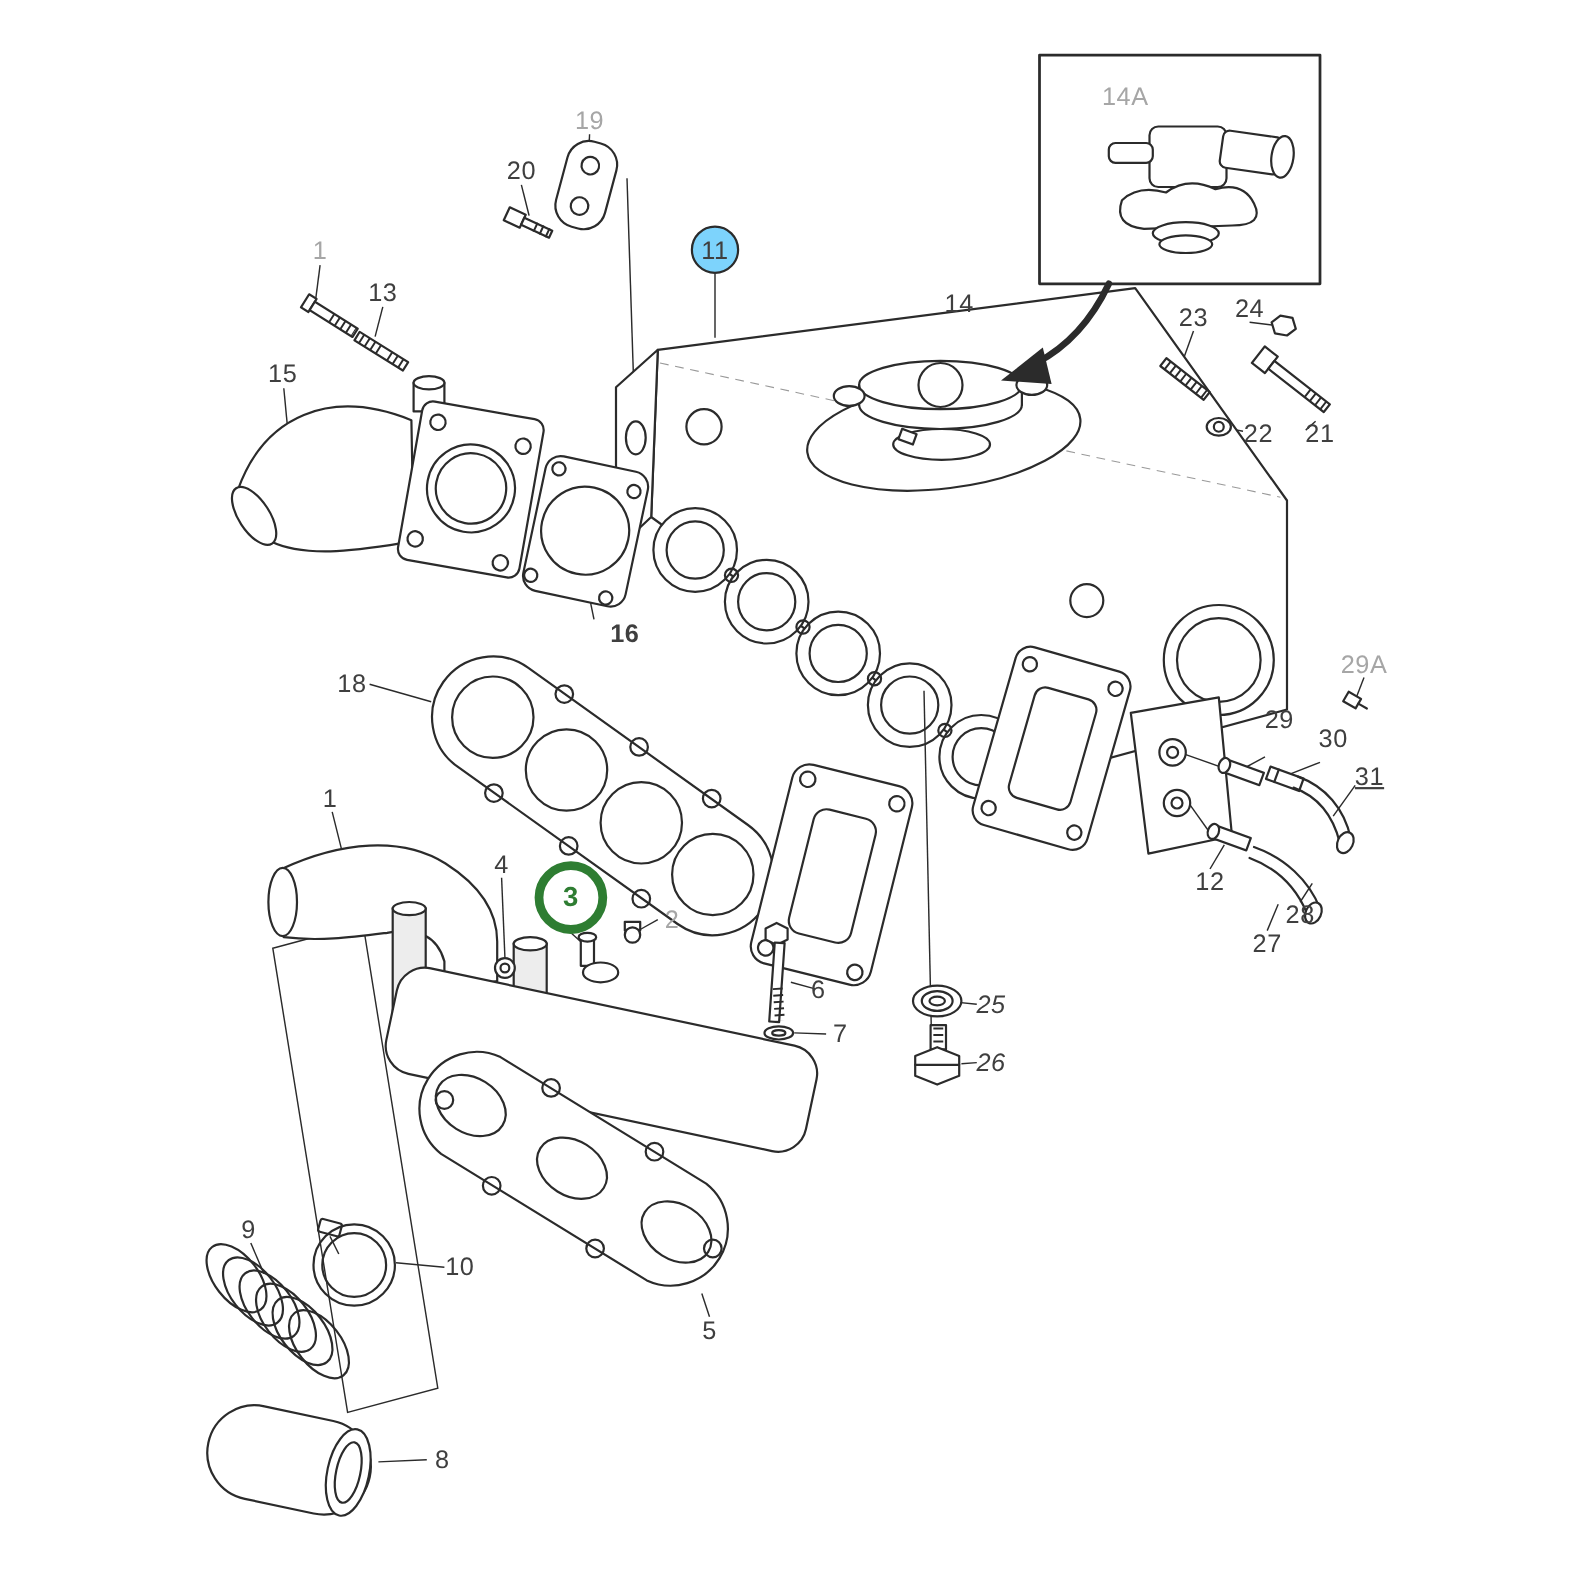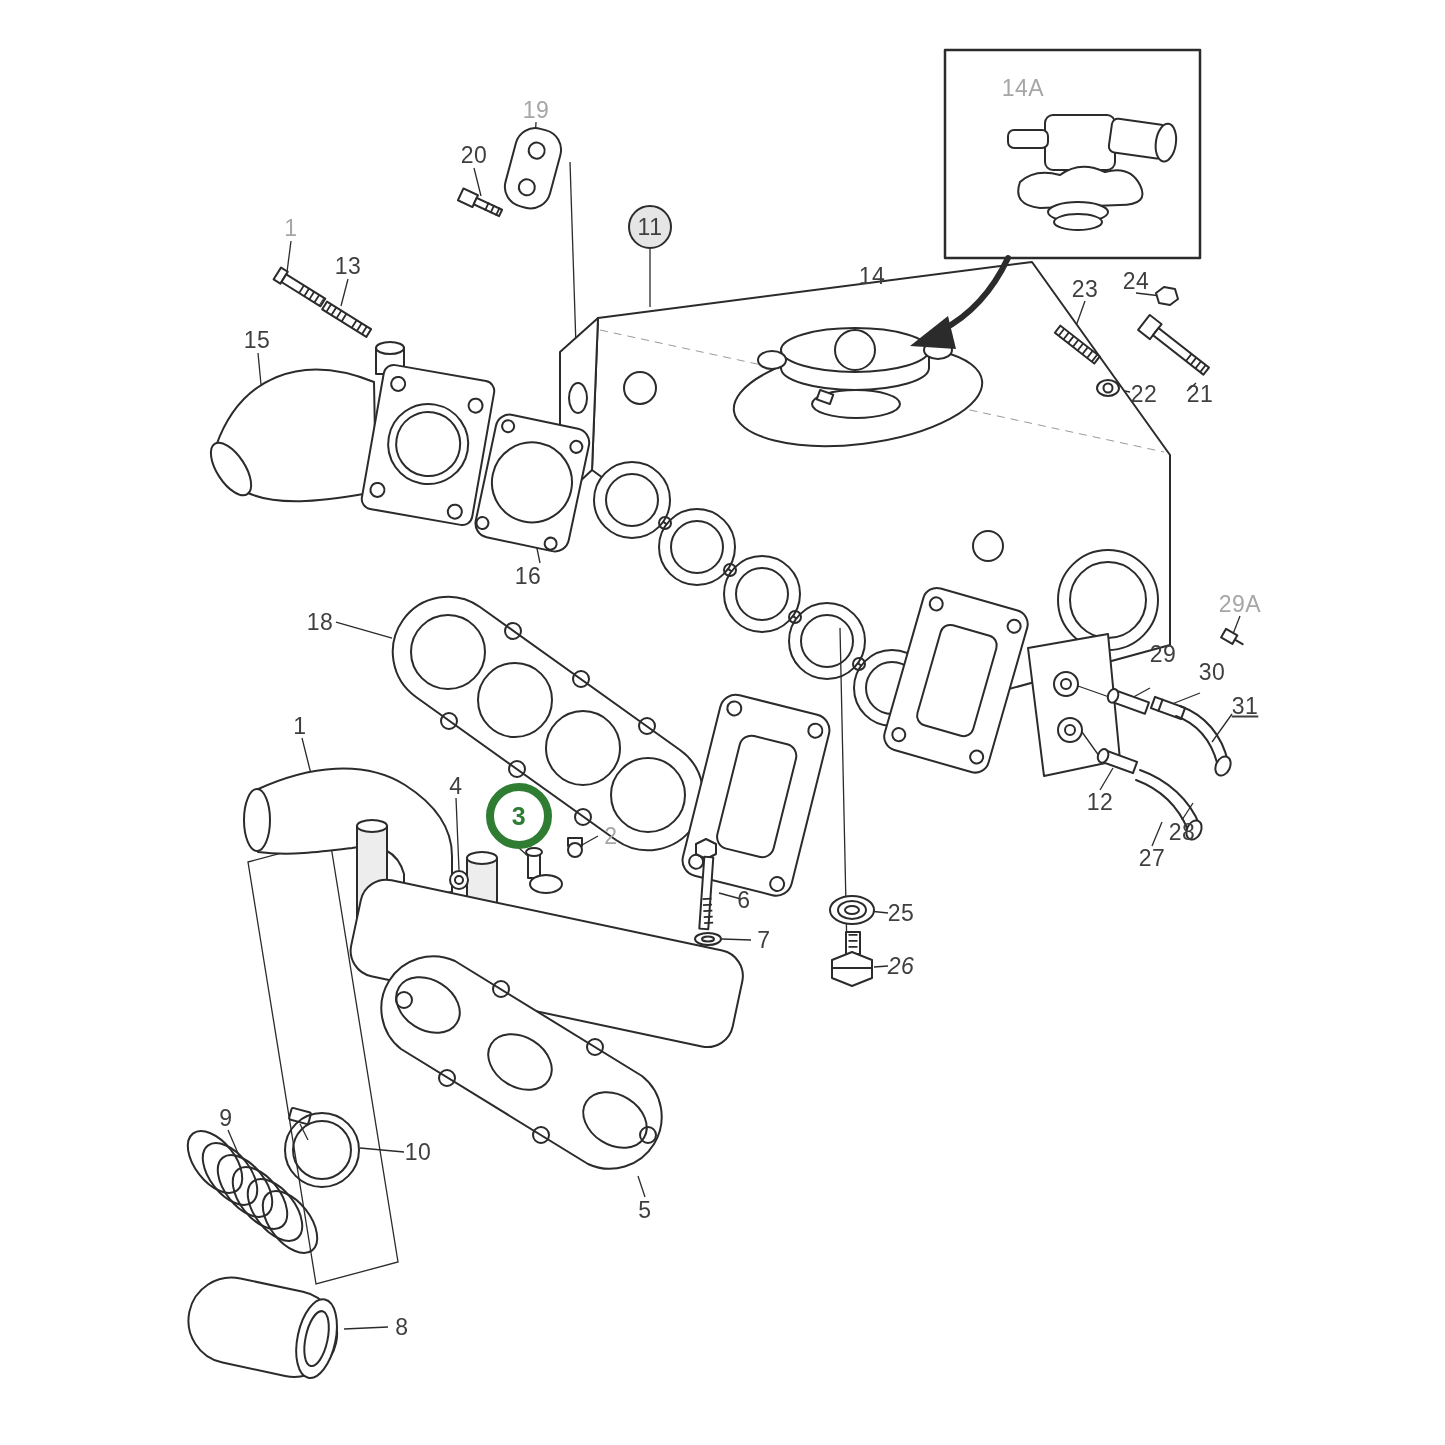--- a/index.html
+++ b/index.html
@@ -19,21 +19,21 @@
   .threads { stroke:#2b2b2b; fill:none; stroke-width:9; stroke-dasharray:1.8 4.2; }
   
   .callout {
     position:absolute; transform:translate(-50%,-50%);
     font-size:23px; color:var(--label,#3f3f3f); letter-spacing:.5px;
     user-select:none; white-space:nowrap; line-height:1; z-index:5;
   }
   .callout.muted { color:var(--muted,#a6a6a6); }
   .callout.circled {
     width:40px; height:40px; border:2.5px solid #2b2b2b; border-radius:50%;
-    display:flex; align-items:center; justify-content:center; background:#e5e5e5;
+    display:flex; align-items:center; justify-content:center; background:#7dd3fc;
   }
   .callout.highlighted {
     width:50px; height:50px; border:8px solid var(--highlight,#2e7d32); border-radius:50%;
     display:flex; align-items:center; justify-content:center;
     color:var(--highlight,#2e7d32); font-weight:bold; font-size:25px;
   }
 </style>
 </head>
 <body>
 
@@ -364,30 +364,30 @@
       <div class="callout" style="left: 764px; top: 940px;">7</div>
       <div class="callout" style="left: 402px; top: 1327px;">8</div>
       <div class="callout" style="left: 226px; top: 1118px;">9</div>
       <div class="callout" style="left: 418px; top: 1152px;">10</div>
       <div class="callout circled" style="left: 650px; top: 227px;">11</div>
       <div class="callout" style="left: 1100px; top: 802px;">12</div>
       <div class="callout" style="left: 348px; top: 266px;">13</div>
       <div class="callout" style="left: 872px; top: 276px;">14</div>
       <div class="callout muted" style="left: 991px; top: 88px; margin-left: 32px;">14A</div>
       <div class="callout" style="left: 257px; top: 340px;">15</div>
-      <div class="callout" style="left: 528px; top: 576px;">16</div>
+      <div class="callout" style="left: 568px; top: 576px; font-weight: bold;">16</div>
       <div class="callout muted" style="left: 291px; top: 228px;">1</div>
       <div class="callout" style="left: 320px; top: 622px;">18</div>
       <div class="callout muted" style="left: 536px; top: 110px;">19</div>
       <div class="callout" style="left: 474px; top: 155px;">20</div>
       <div class="callout" style="left: 1200px; top: 394px;">21</div>
       <div class="callout" style="left: 1144px; top: 394px;">22</div>
       <div class="callout" style="left: 1085px; top: 289px;">23</div>
       <div class="callout" style="left: 1136px; top: 281px;">24</div>
-      <div class="callout" style="left: 901px; top: 913px;">25</div>
+      <div class="callout" style="left: 901px; top: 913px; font-style: italic;">25</div>
       <div class="callout" style="left: 901px; top: 966px; font-style: italic;">26</div>
       <div class="callout" style="left: 1152px; top: 858px;">27</div>
       <div class="callout" style="left: 1182px; top: 832px;">28</div>
       <div class="callout" style="left: 1163px; top: 654px;">29</div>
       <div class="callout muted" style="left: 1240px; top: 604px;">29A</div>
       <div class="callout" style="left: 1212px; top: 672px;">30</div>
       <div class="callout" style="left: 1245px; top: 706px; text-decoration: underline;">31</div>
     </div>
 
 </div>

